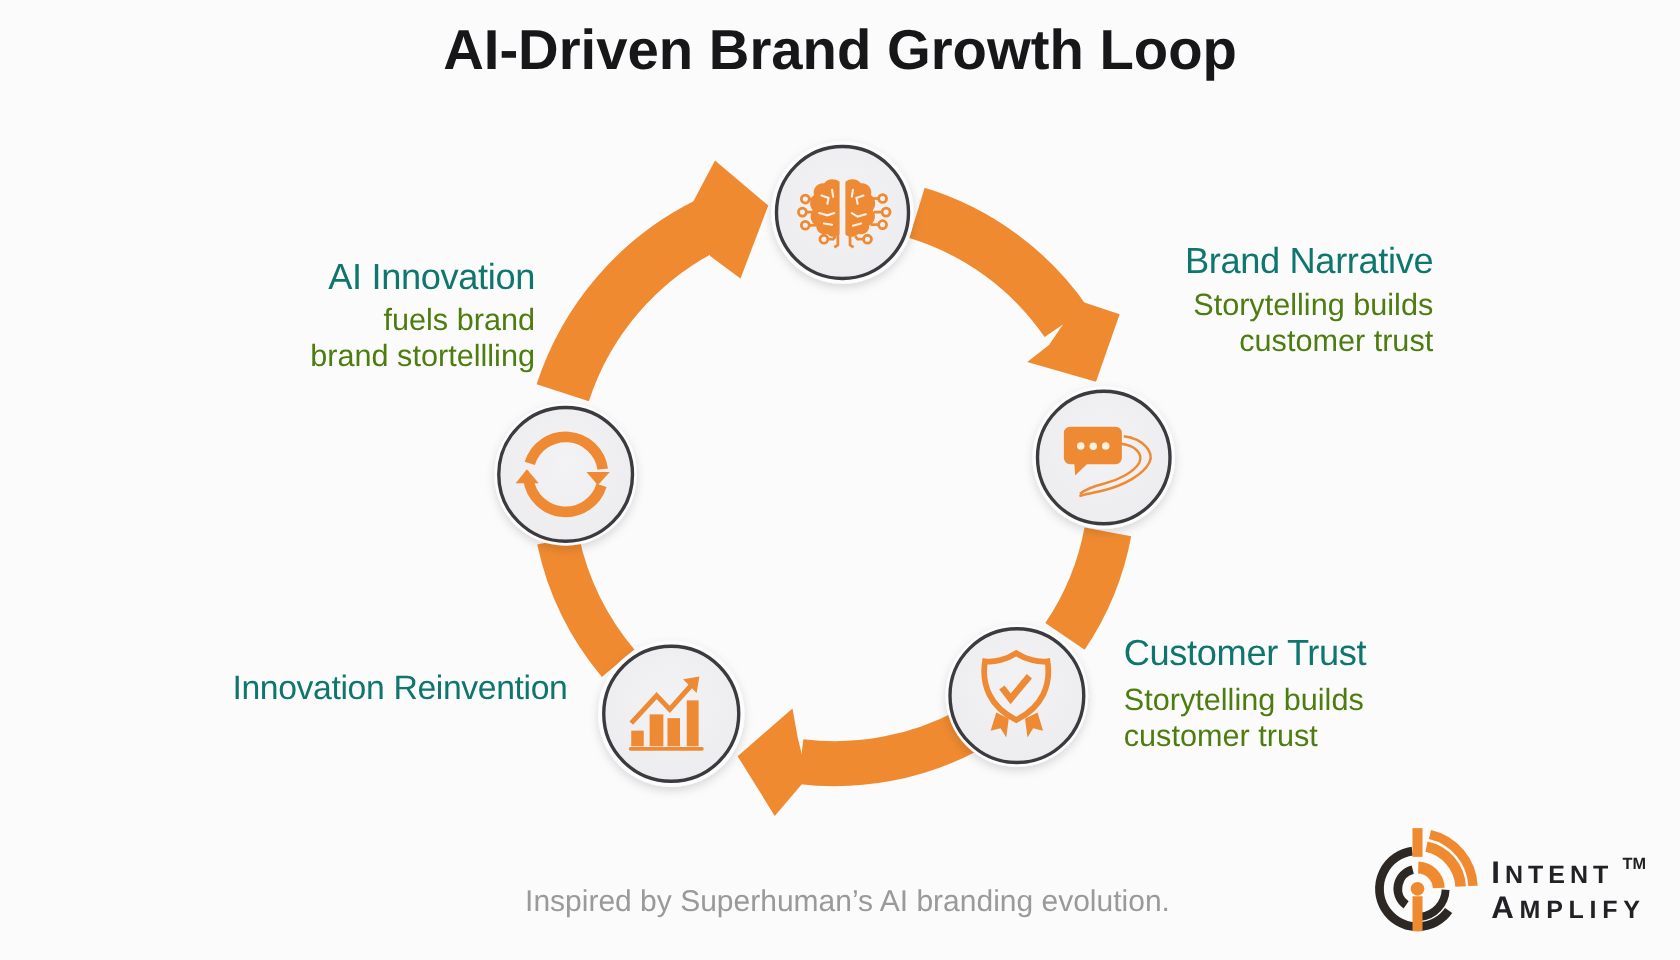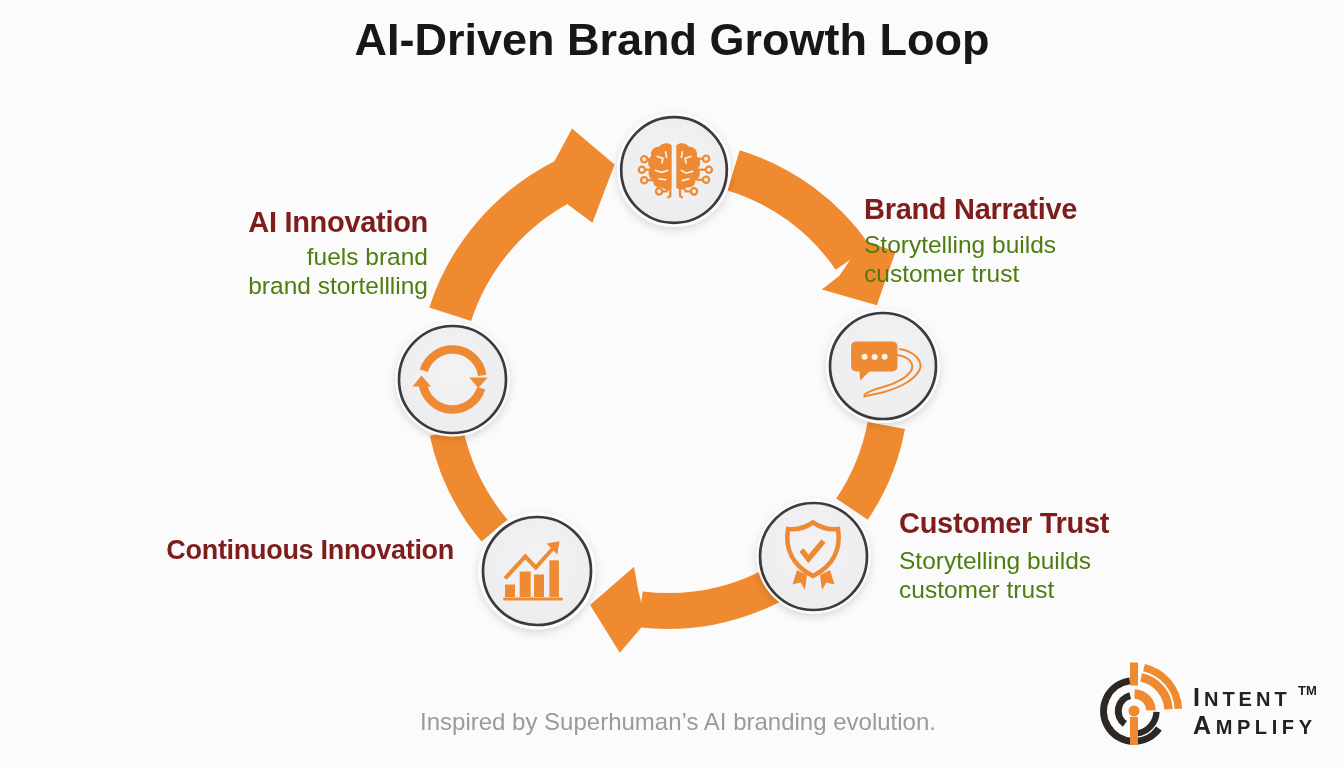--- a/index.html
+++ b/index.html
@@ -1,19 +1,19 @@
 <!DOCTYPE html>
 <html><head>
 <meta charset="utf-8">
 <style>
   html,body{margin:0;padding:0;}
   body{width:1344px;height:768px;background:#fbfbfb;font-family:"Liberation Sans",sans-serif;overflow:hidden;position:relative;}
   .abs{position:absolute;}
   h1{font-size:45px;font-weight:bold;color:#17171a;margin:0;letter-spacing:0px;}
-  .lh{font-weight:bold;color:#7f1d1d;font-size:29px;line-height:30px;letter-spacing:-0.3px;}
+  .lh{font-weight:normal;color:#0f766e;font-size:29px;line-height:30px;letter-spacing:-0.3px;}
   .lb{color:#4d7c0f;font-size:24.5px;line-height:28.5px;font-weight:normal;}
   .footer{color:#9a9a9a;font-size:24px;}
 </style>
 </head>
 <body>
 <div class="abs" style="left:0;top:14px;width:1344px;text-align:center;">
     <h1>AI-Driven Brand Growth Loop</h1>
   </div>
 
 <svg class="abs" style="left:0;top:0;" width="1344" height="768" viewBox="0 0 1344 768">
@@ -168,27 +168,27 @@
   <text x="1298" y="695" font-size="13" font-weight="bold">TM</text>
   <text x="1193" y="734" font-size="25" font-weight="bold" letter-spacing="4.6">A<tspan font-size="20">MPLIFY</tspan></text>
 </g>
 </svg>
 
 <div class="abs" style="right:916px;top:207px;text-align:right;">
   <div class="lh">AI Innovation</div>
   <div class="lb" style="margin-top:6px;">fuels brand<br>brand stortellling</div>
 </div>
 
-<div class="abs" style="left:864px;top:194px;">
+<div class="abs" style="left:948px;top:194px;text-align:right;">
   <div class="lh">Brand Narrative</div>
   <div class="lb" style="margin-top:7px;">Storytelling builds<br>customer trust</div>
 </div>
 
 <div class="abs" style="left:899px;top:508px;">
   <div class="lh">Customer Trust</div>
   <div class="lb" style="margin-top:9px;">Storytelling builds<br>customer trust</div>
 </div>
 
 <div class="abs" style="right:890px;top:536px;text-align:right;white-space:nowrap;">
-  <div class="lh" style="font-size:27px;line-height:29px;">Continuous Innovation</div>
+  <div class="lh" style="font-size:27px;line-height:29px;">Innovation Reinvention</div>
 </div>
 
 <div class="abs footer" style="left:0;top:708px;width:1356px;text-align:center;">Inspired by Superhuman’s AI branding evolution.</div>
 
 </body></html>

